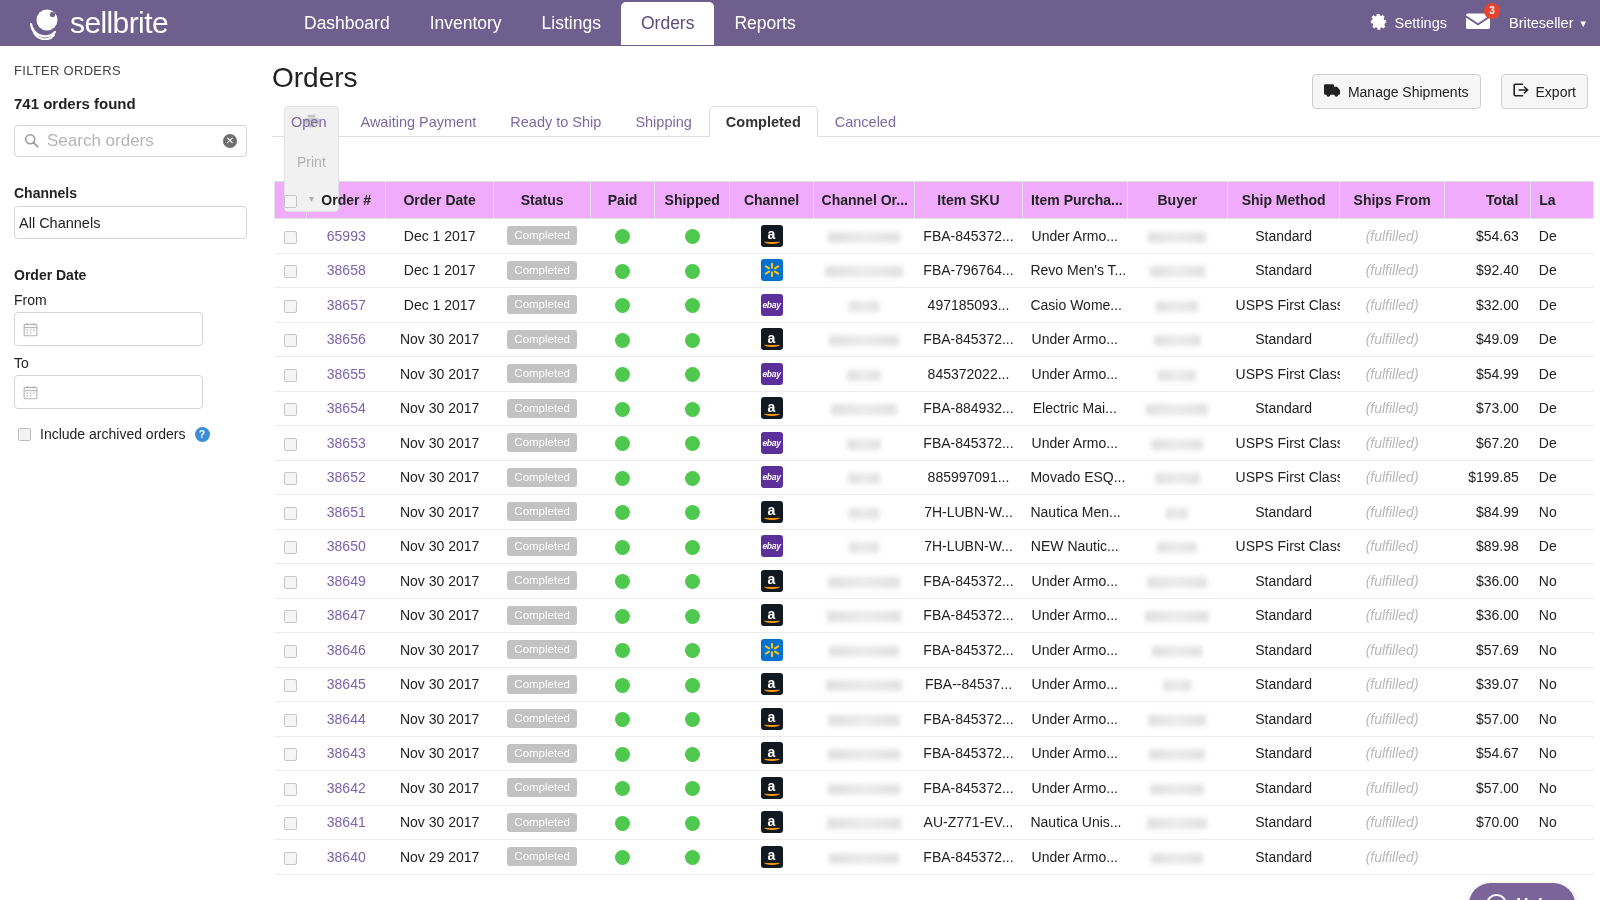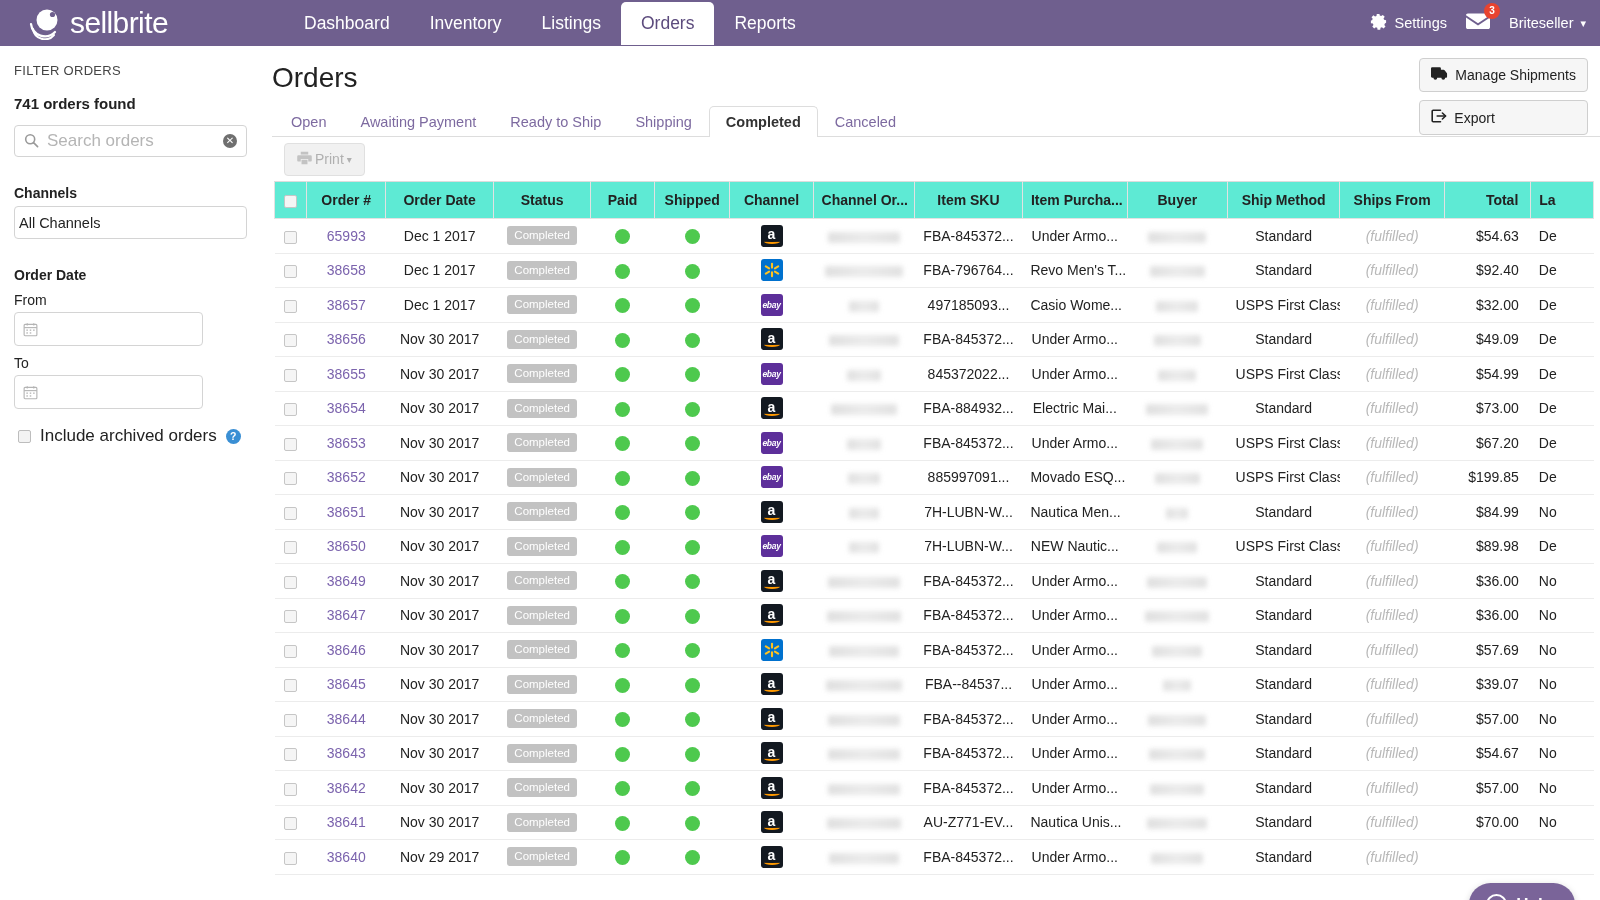--- a/index.html
+++ b/index.html
@@ -76,65 +76,65 @@
   .date-input {
     width: 189px; height: 34px; border: 1px solid #d4d4d4; border-radius: 4px;
     display: flex; align-items: center; padding: 0 8px; background: #fff; cursor: pointer;
   }
   .cal-icon { width: 15px; height: 15px; opacity: .55; }
   #archived-row { display: flex; align-items: center; gap: 9px; margin: 17px 0 0 4px; }
   #archived-box {
     width: 13px; height: 13px; border: 1px solid #bdbdbd; border-radius: 2px;
     background: #f3f3f3; cursor: pointer;
   }
-  #archived-label { font-size: 17px; color: #222; }
+  #archived-label { font-size: 14px; color: #222; }
   #help-q {
     width: 15px; height: 15px; border-radius: 50%; background: #3a8fd4; color: #fff;
     font-size: 10.5px; line-height: 15px; text-align: center; font-weight: bold; cursor: pointer;
   }
   #filter-buttons { display: flex; align-items: center; gap: 14px; margin-top: 18px; }
   #apply-filter {
     background: #4a97d6; color: #fff; border: none; border-radius: 4px;
     padding: 9px 14px; font-size: 14.5px; cursor: pointer;
     font-family: "Liberation Sans", sans-serif;
   }
   #clear-filter { color: #3a8fd4; font-size: 14.5px; cursor: pointer; }
 
   
   #main { flex: 1; position: relative; padding: 16px 0 0 10px; overflow: hidden; }
   #page-title { font-size: 28px; color: #222; font-weight: 400; margin: 0 0 10px 0; }
-  #top-actions { position: absolute; right: 12px; top: 12px; display: flex; gap: 8px; flex-direction: column; }
+  #top-actions { position: absolute; right: 12px; top: 28px; display: flex; gap: 20px; }
   .tbtn {
     background: #f6f6f6; border: 1px solid #cfcfcf; border-radius: 4px;
     padding: 8px 11px; font-size: 14px; color: #222; cursor: pointer;
     display: flex; align-items: center; gap: 7px; font-family: "Liberation Sans", sans-serif;
   }
 
   #tabs { display: flex; align-items: flex-end; border-bottom: 1px solid #ddd; height: 33px; padding-left: 2px; }
   .tab {
     font-size: 14.5px; color: #7d6aa0; padding: 7px 16px; cursor: pointer;
     border: 1px solid transparent; border-bottom: none; position: relative; top: 1px;
   }
   .tab.active {
     background: #fff; color: #333; font-weight: bold;
     border-color: #ddd; border-radius: 5px 5px 0 0;
   }
 
   #toolbar { height: 44px; display: flex; align-items: center; padding: 8px 0 8px 12px; }
   #print-btn {
     background: #f1f1f1; border: 1px solid #e0e0e0; border-radius: 4px;
     padding: 7px 12px; font-size: 14px; color: #b0b0b0; cursor: default;
-    display: flex; align-items: center; gap: 3px;
+    display: flex; align-items: center; gap: 23px; flex-direction: column;
   }
 
   
   #table-wrap { padding-left: 2px; }
   table { border-collapse: collapse; table-layout: fixed; width: 1320px; }
   thead th {
-    background: #5eead4; border: 1px solid #e2e2e2; border-top: 1px solid #dcdcdc;
+    background: #f0abfc; border: 1px solid #e2e2e2; border-top: 1px solid #dcdcdc;
     font-size: 14px; color: #222; font-weight: bold; height: 37px;
     padding: 0 8px; text-align: center; white-space: nowrap; overflow: hidden;
   }
   tbody td {
     border-bottom: 1px solid #ececec; height: 34.5px; font-size: 14px; color: #222;
     padding: 0 8px; white-space: nowrap; overflow: hidden;
   }
   .c-check { width: 30px; text-align: center; }
   .c-order { width: 73px; text-align: center; }
   .c-date  { width: 100px; text-align: center; }

